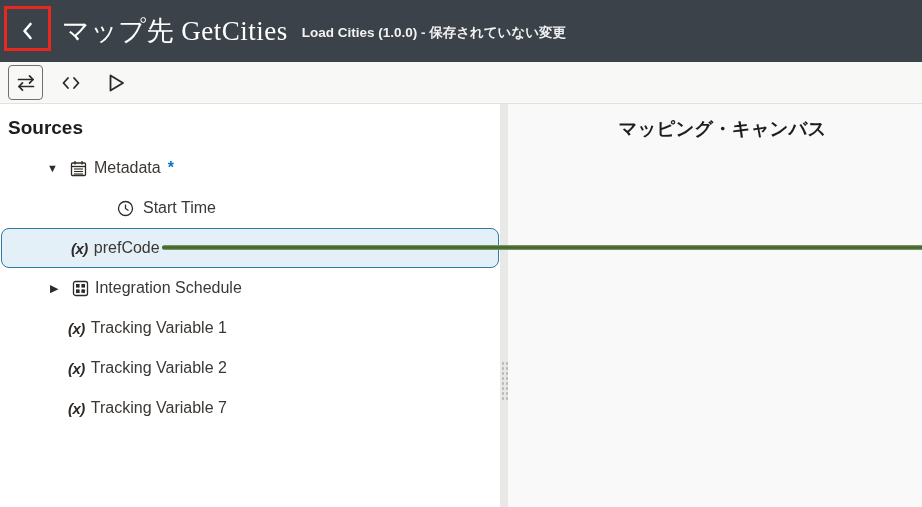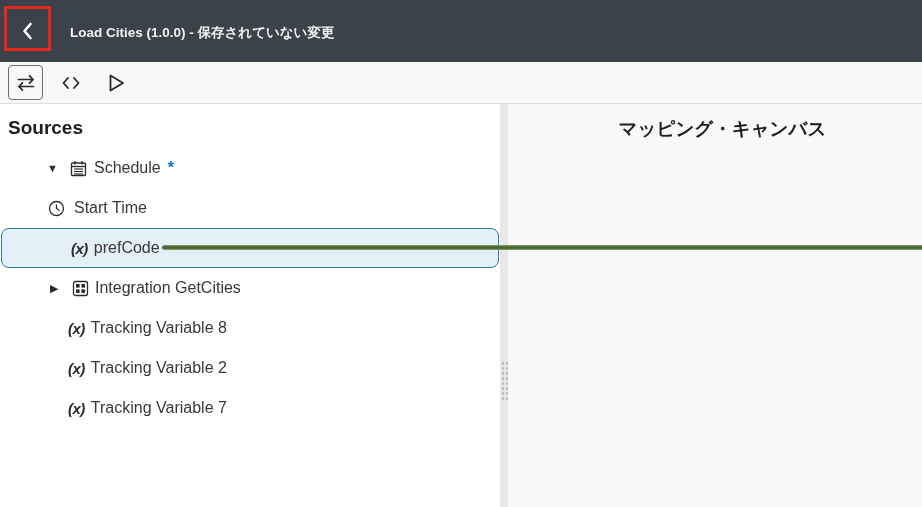--- a/index.html
+++ b/index.html
@@ -65,21 +65,21 @@
   .req-marker { color: #0572ce; font-weight: 700; margin-left: 7px; font-size: 16px; }
   .fx {
     font-style: italic; font-weight: 700; color: #2e2a26; font-size: 15px;
     letter-spacing: -0.5px; margin-right: 6px;
   }
 
   .row.r-schedule { padding-left: 47px; }
   .row.r-schedule .caret { margin-right: 9px; }
   .row.r-schedule .ic { margin-right: 7px; }
 
-  .row.r-starttime { padding-left: 48px; }
+  .row.r-starttime { padding-left: 117px; }
   .row.r-starttime .ic { margin-right: 9px; }
 
   .row.r-prefcode {
     margin: 0 1px; padding-left: 69px; height: 40px;
     background: #e3f0f8; border: 1.5px solid #2d7ba3; border-radius: 8px;
   }
 
   .row.r-metadata { padding-left: 50px; }
   .row.r-metadata .caret { margin-right: 8px; }
   .row.r-metadata .ic { margin-right: 6px; }
@@ -118,20 +118,21 @@
 
   <div class="header">
     <button class="back-btn">
       <span>
         <svg width="26" height="26" viewBox="0 0 26 26">
           <polyline points="15.5,6 9.5,13 15.5,20" fill="none" stroke="#ffffff" stroke-width="2.6" stroke-linecap="round" stroke-linejoin="round"></polyline>
         </svg>
       </span>
     </button>
     <div class="annotation-box"></div>
+    <div class="hdr-title">マップ先 GetCities</div>
     <div class="hdr-subtitle">Load Cities (1.0.0) - 保存されていない変更</div>
   </div>
 
   <div class="toolbar">
     <button class="tb-btn selected">
       <span>
         <svg width="24" height="24" viewBox="0 0 24 24" fill="none" stroke="#2b2926" stroke-width="1.7" stroke-linecap="round" stroke-linejoin="round">
           <path d="M4.5 8.5 H19"></path>
           <path d="M15.5 4.8 L19 8.5 L15.5 12.2"></path>
           <path d="M19.5 15.5 H5"></path>
@@ -171,21 +172,21 @@
             <line x1="5" y1="1" x2="5" y2="4.5"></line>
             <line x1="12" y1="1" x2="12" y2="4.5"></line>
             <line x1="1.5" y1="6.5" x2="15.5" y2="6.5"></line>
             <g stroke-width="1.1">
               <line x1="4" y1="9" x2="13" y2="9"></line>
               <line x1="4" y1="11.5" x2="13" y2="11.5"></line>
               <line x1="4" y1="14" x2="13" y2="14"></line>
             </g>
           </svg>
         </span>
-        <span class="lbl">Schedule</span>
+        <span class="lbl">Metadata</span>
         <span class="req-marker">*</span>
       </div>
 
       <div class="row r-starttime">
         <span class="ic">
           <svg width="17" height="17" viewBox="0 0 17 17" fill="none" stroke="#2e2a26" stroke-width="1.3">
             <circle cx="8.5" cy="8.5" r="7"></circle>
             <polyline points="8.5,4.5 8.5,8.5 11.5,10.5"></polyline>
           </svg>
         </span>
@@ -201,26 +202,26 @@
         <span class="caret">▶</span>
         <span class="ic">
           <svg width="17" height="17" viewBox="0 0 17 17">
             <rect x="1.5" y="1.5" width="14" height="14" rx="2" fill="none" stroke="#2e2a26" stroke-width="1.3"></rect>
             <rect x="4" y="4" width="3.6" height="3.6" fill="#2e2a26"></rect>
             <rect x="9.4" y="4" width="3.6" height="3.6" fill="#2e2a26"></rect>
             <rect x="4" y="9.4" width="3.6" height="3.6" fill="#2e2a26"></rect>
             <rect x="9.4" y="9.4" width="3.6" height="3.6" fill="#2e2a26" transform="rotate(12 11.2 11.2)"></rect>
           </svg>
         </span>
-        <span class="lbl">Integration GetCities</span>
+        <span class="lbl">Integration Schedule</span>
       </div>
 
       <div class="row r-track">
         <span class="fx">(x)</span>
-        <span class="lbl">Tracking Variable 8</span>
+        <span class="lbl">Tracking Variable 1</span>
       </div>
 
       <div class="row r-track">
         <span class="fx">(x)</span>
         <span class="lbl">Tracking Variable 2</span>
       </div>
 
       <div class="row r-track">
         <span class="fx">(x)</span>
         <span class="lbl">Tracking Variable 7</span>

